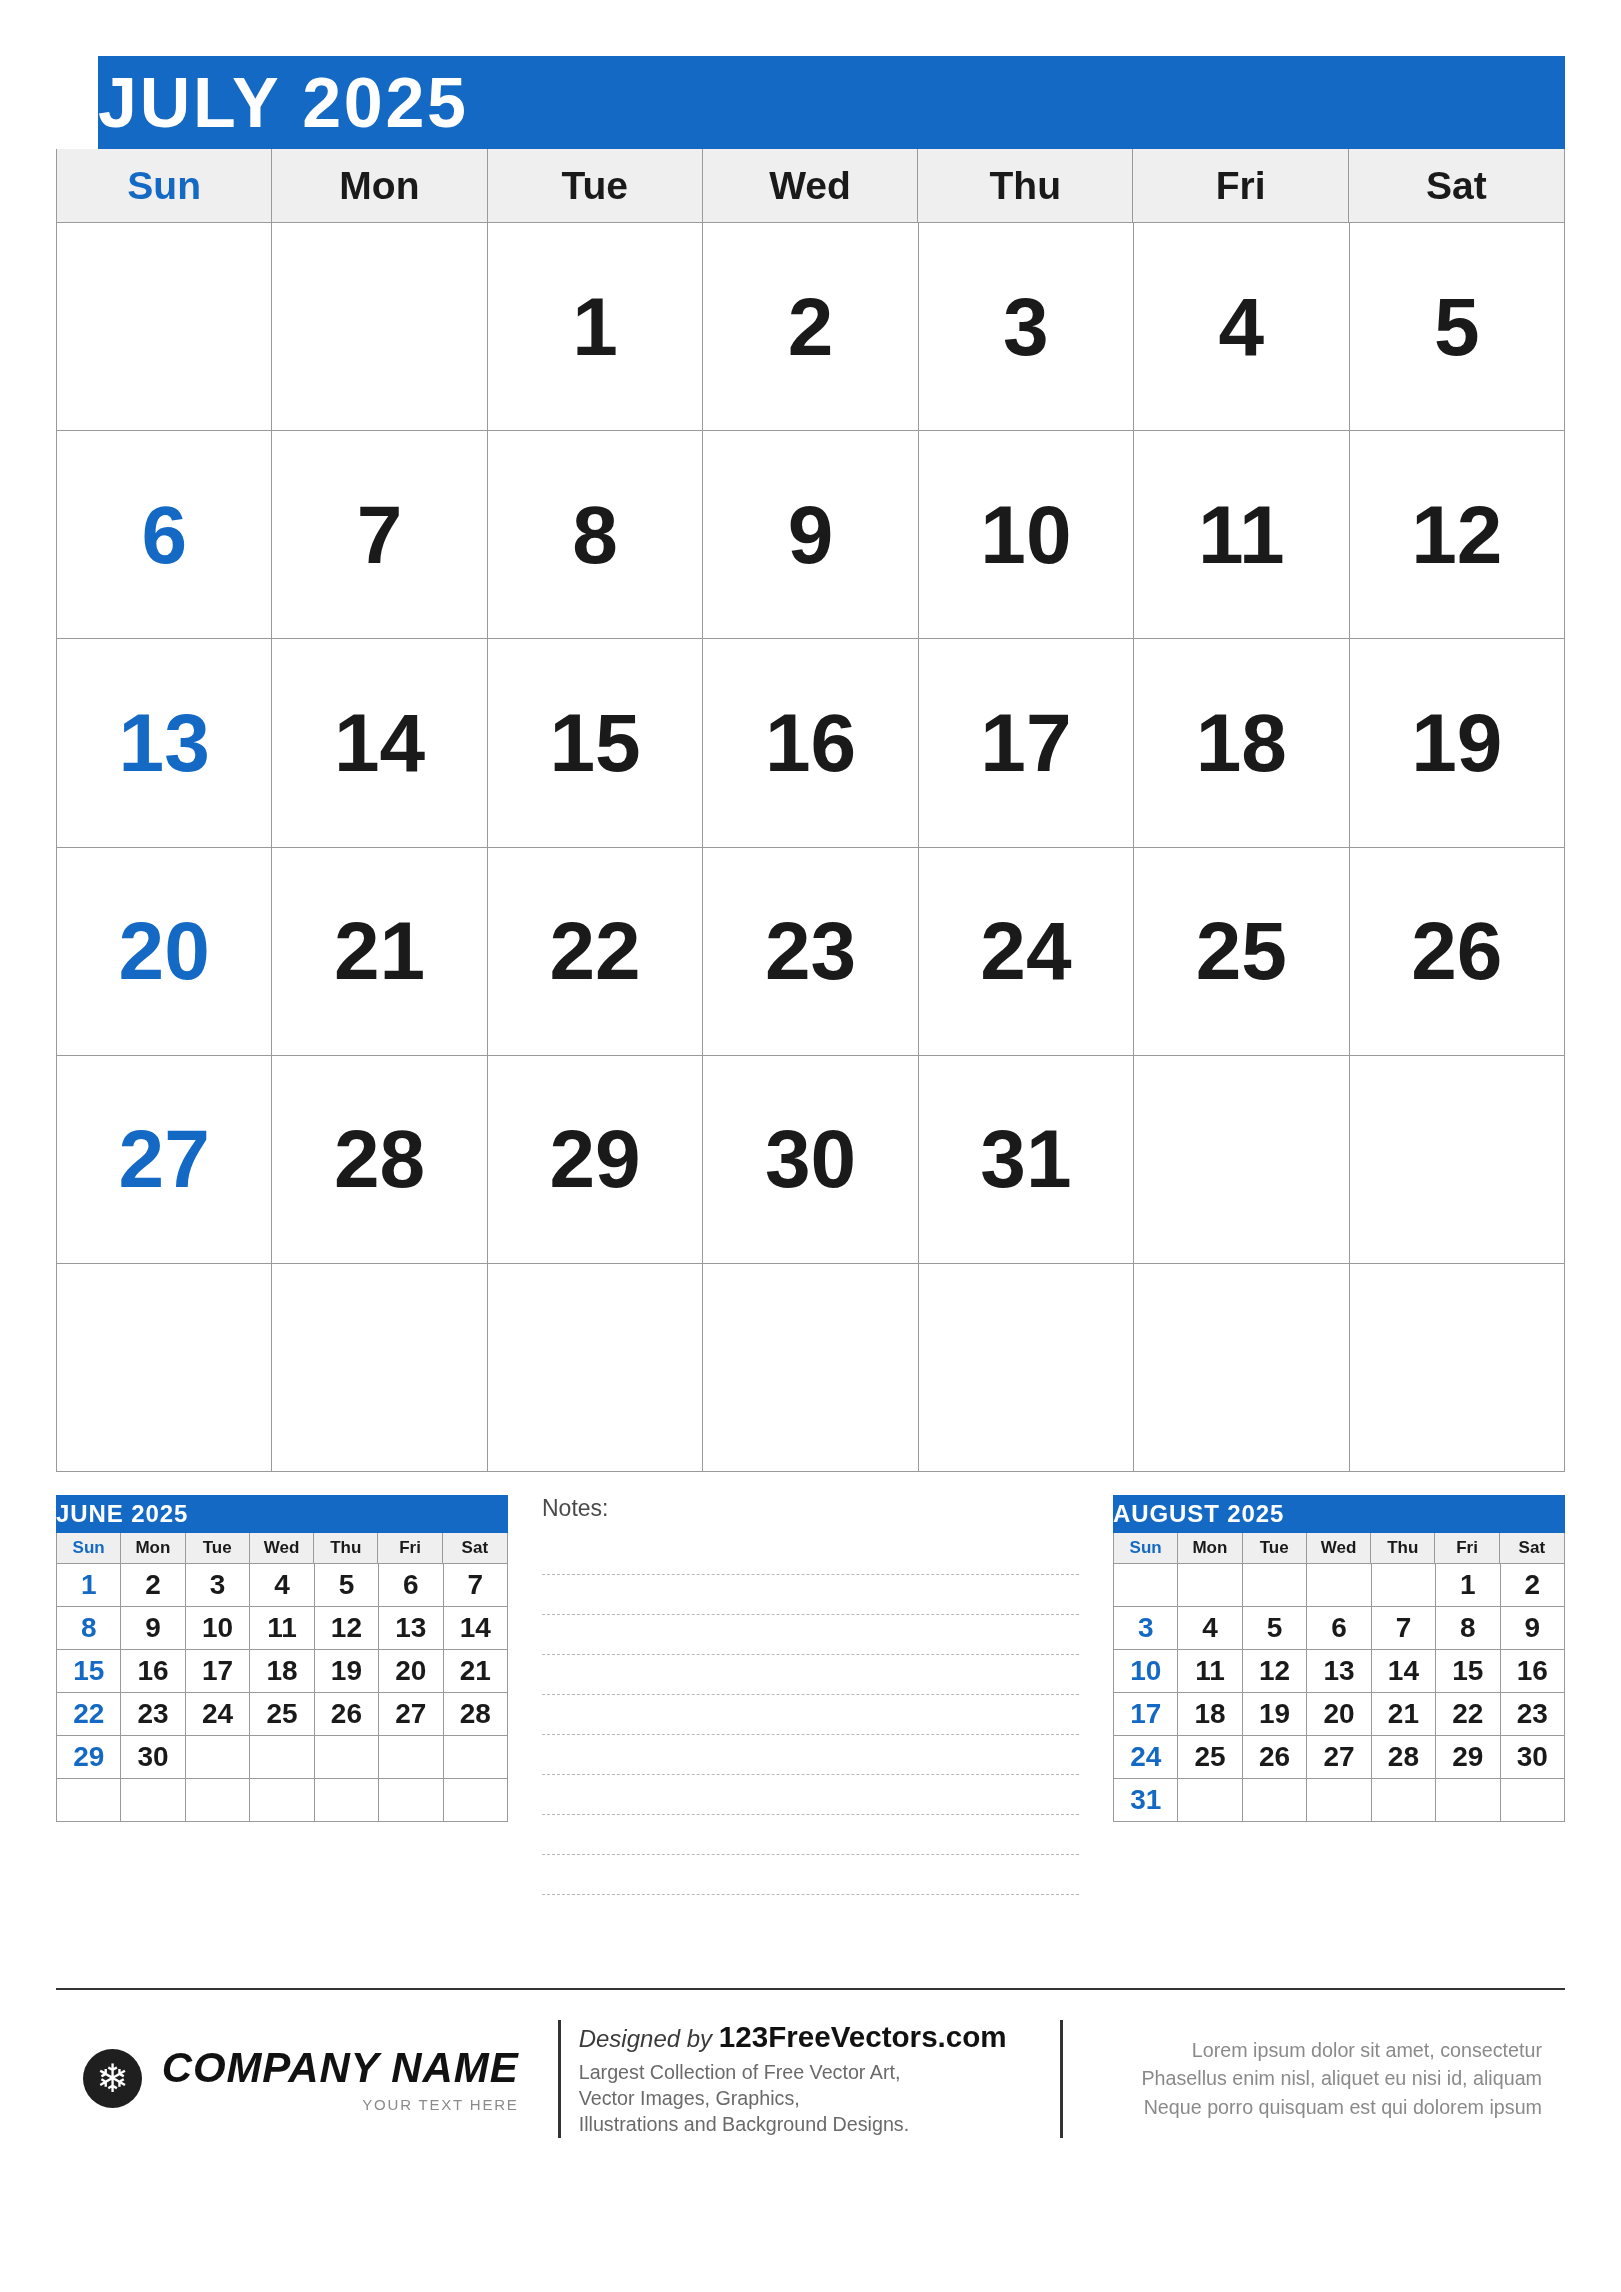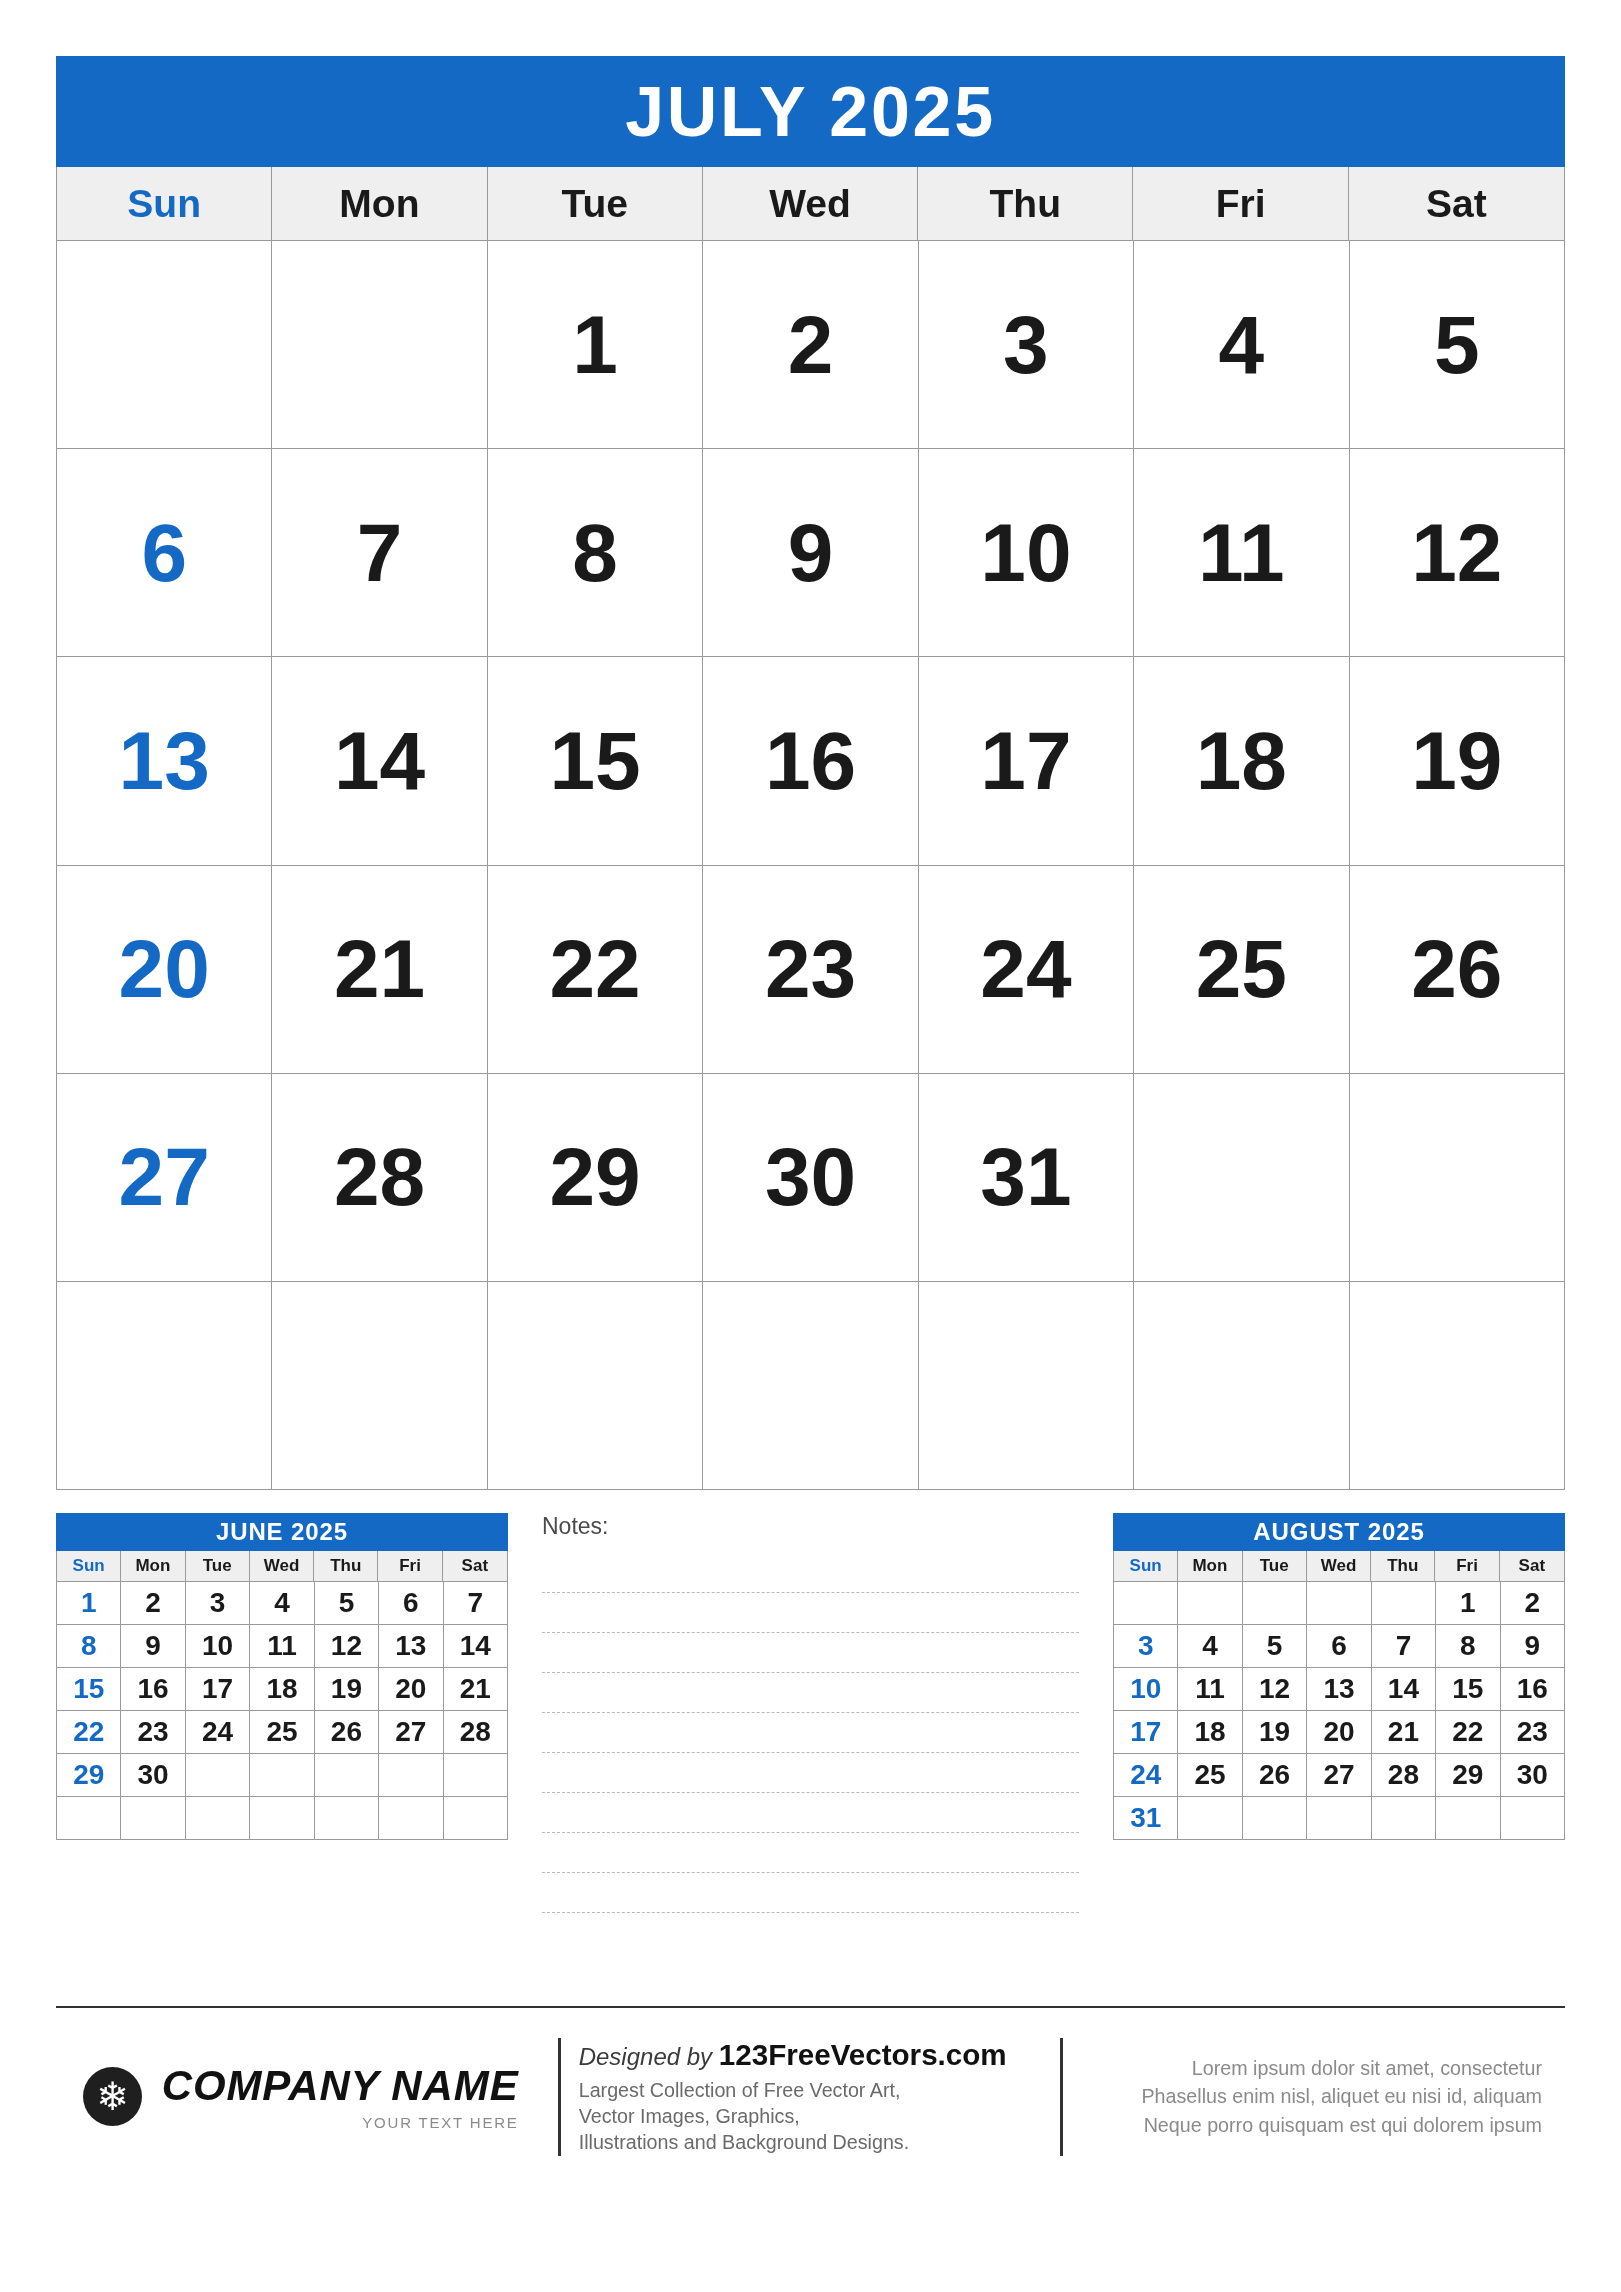--- a/index.html
+++ b/index.html
@@ -19,24 +19,25 @@
     width: 1621px;
     height: 2293px;
     padding: 56px 56px 36px 56px;
     display: flex;
     flex-direction: column;
   }
 
   
   .month-header {
     background: #1469c4;
-    height: 111px;
-    display: flex;
-    align-items: center;
-    justify-content: center;
+    height: 93px;
+    display: flex;
+    align-items: center;
+    justify-content: flex-start;
+    margin-left: 42px;
   }
   .month-title {
     color: #ffffff;
     font-size: 70px;
     font-weight: bold;
     letter-spacing: 2.7px;
   }
 
   
   .weekday-row {
@@ -90,21 +91,20 @@
   }
   .mini-col { width: 452px; }
   .notes-col {
     flex: 1;
     padding: 0 34px;
   }
 
   .mini-header {
     background: #1469c4;
     color: #ffffff;
-    text-align: center;
     font-size: 24px;
     font-weight: bold;
     letter-spacing: 0.9px;
     height: 38px;
     line-height: 38px;
   }
   .mini-weekrow {
     display: grid;
     grid-template-columns: repeat(7, 1fr);
     background: #efefef;

